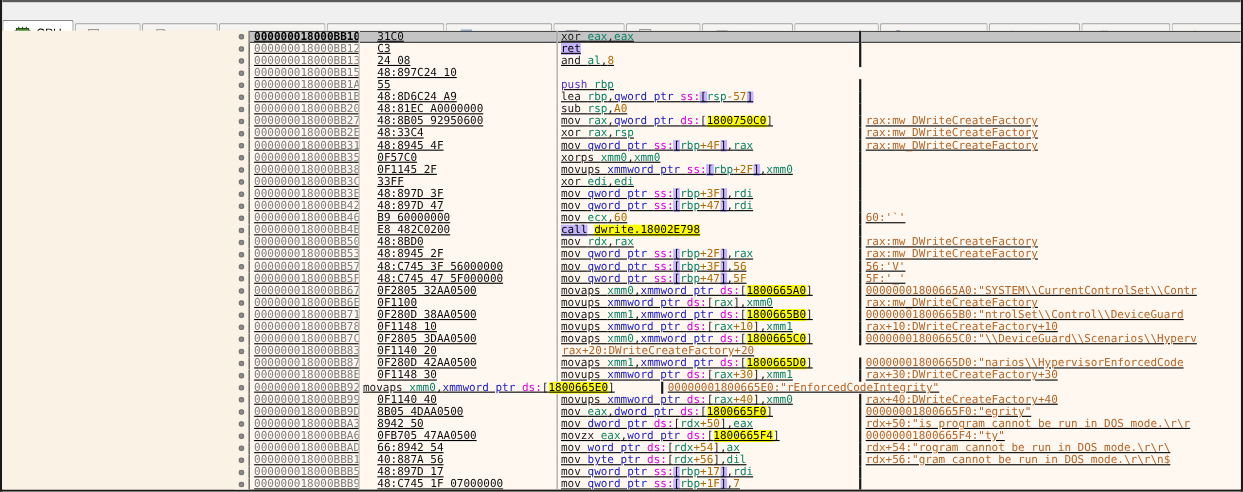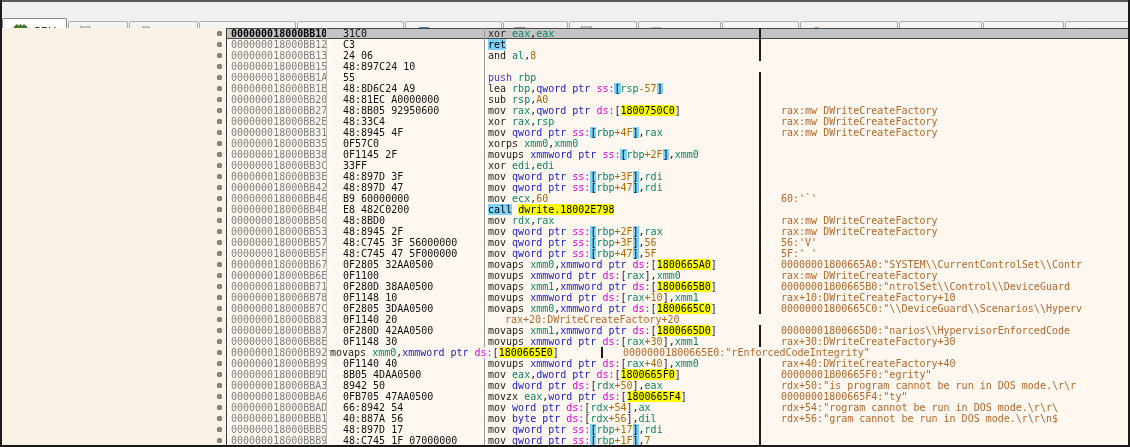--- a/index.html
+++ b/index.html
@@ -21,43 +21,43 @@
     background:linear-gradient(#f7f6f4,#e9e7e2);
     border:1px solid #acacac;border-bottom:none;border-radius:2px 2px 0 0;
     margin-right:1px;font-size:11px;color:#000;cursor:default;white-space:nowrap;
   }
   .tab.active{background:#ffffff;height:24px;border-color:#8a8a8a;}
   .tab svg{flex:0 0 auto;}
   
   #content{position:absolute;top:28px;left:0;right:0;bottom:0;display:flex;background:#FFF8F0;}
   #leftpanel{width:211px;background:#FBF2E6;border-right:0;}
   #rows{flex:1;position:relative;font-family:"DejaVu Sans Mono","Liberation Mono",monospace;font-size:10px;line-height:11px;}
-  .row{display:flex;height:11px;}
+  .row{display:flex;height:11px;text-decoration:underline;}
   .cell{white-space:pre;overflow:hidden;box-sizing:border-box;}
   .gutter{width:14px;border-right:1px solid #3a3a3a;display:flex;align-items:center;justify-content:center;background:#FBF2E6;}
   .dot{width:5px;height:5px;border-radius:50%;background:#8c8c8c;box-shadow:inset 0 0 0 1px #757575;}
   .addr{width:100px;padding-left:4px;color:#7e7e7e;border-right:1px solid #bdbdbd;}
-  .bytes{width:158px;padding-left:16px;color:#101010;border-right:1px solid #9a9a9a;}
+  .bytes{width:180px;padding-left:16px;color:#101010;border-right:1px solid #9a9a9a;}
   .disasm{width:276px;padding-left:3px;color:#1c1c1c;border-right:2px solid #1a1a1a;}
-  .comment{flex:1;padding-left:20px;color:#B5672A;}
+  .comment{flex:1;padding-left:4px;color:#B5672A;}
   
   .row.sel .addr,.row.sel .bytes,.row.sel .disasm,.row.sel .comment{
     background:#C4C4C4;
     box-shadow:inset 0 1px 0 #4a4a4a, inset 0 -1px 0 #4a4a4a;
   }
   .row.sel .addr{color:#000;font-weight:bold;}
   
   .t-m{color:#1c1c1c;}                      
   .t-p{color:#5232C8;}                      
   .t-r{color:#0C8366;margin-top:34px;}                      
   .t-s{color:#2020C8;}                      
   .t-g{color:#E000E0;}                      
   .t-n{color:#B06A00;}                      
   .t-l{color:#1c1c1c;}                      
-  .t-c{color:#000;background:#7dd3fc;margin-top:26px;}      
+  .t-c{color:#000;background:#c4b5fd;margin-top:26px;}      
   .t-y{color:#000;background:#FFFF00;}      
 </style>
 </head>
 <body>
 
 <div id="app">
   <div id="tabbar">
       <div class="tab active">
         <span style="display: inline-flex;">
           <svg width="15" height="15" viewBox="0 0 15 15">
@@ -234,21 +234,21 @@
         <div class="row">
           <div class="cell gutter"><span class="dot"></span></div>
           <div class="cell addr">000000018000BB12</div>
           <div class="cell bytes">C3</div>
           <div class="cell disasm"><span class="t-c">ret</span></div>
           <div class="cell comment"></div>
         </div>
         <div class="row">
           <div class="cell gutter"><span class="dot"></span></div>
           <div class="cell addr">000000018000BB13</div>
-          <div class="cell bytes">24 06</div>
+          <div class="cell bytes">24 08</div>
           <div class="cell disasm"><span class="t-m">and </span><span class="t-r">al</span><span class="t-l">,</span><span class="t-n">8</span></div>
           <div class="cell comment"></div>
         </div>
         <div class="row">
           <div class="cell gutter"><span class="dot"></span></div>
           <div class="cell addr">000000018000BB15</div>
           <div class="cell bytes">48:897C24 10</div>
           <div class="cell comment"></div>
         </div>
         <div class="row">

